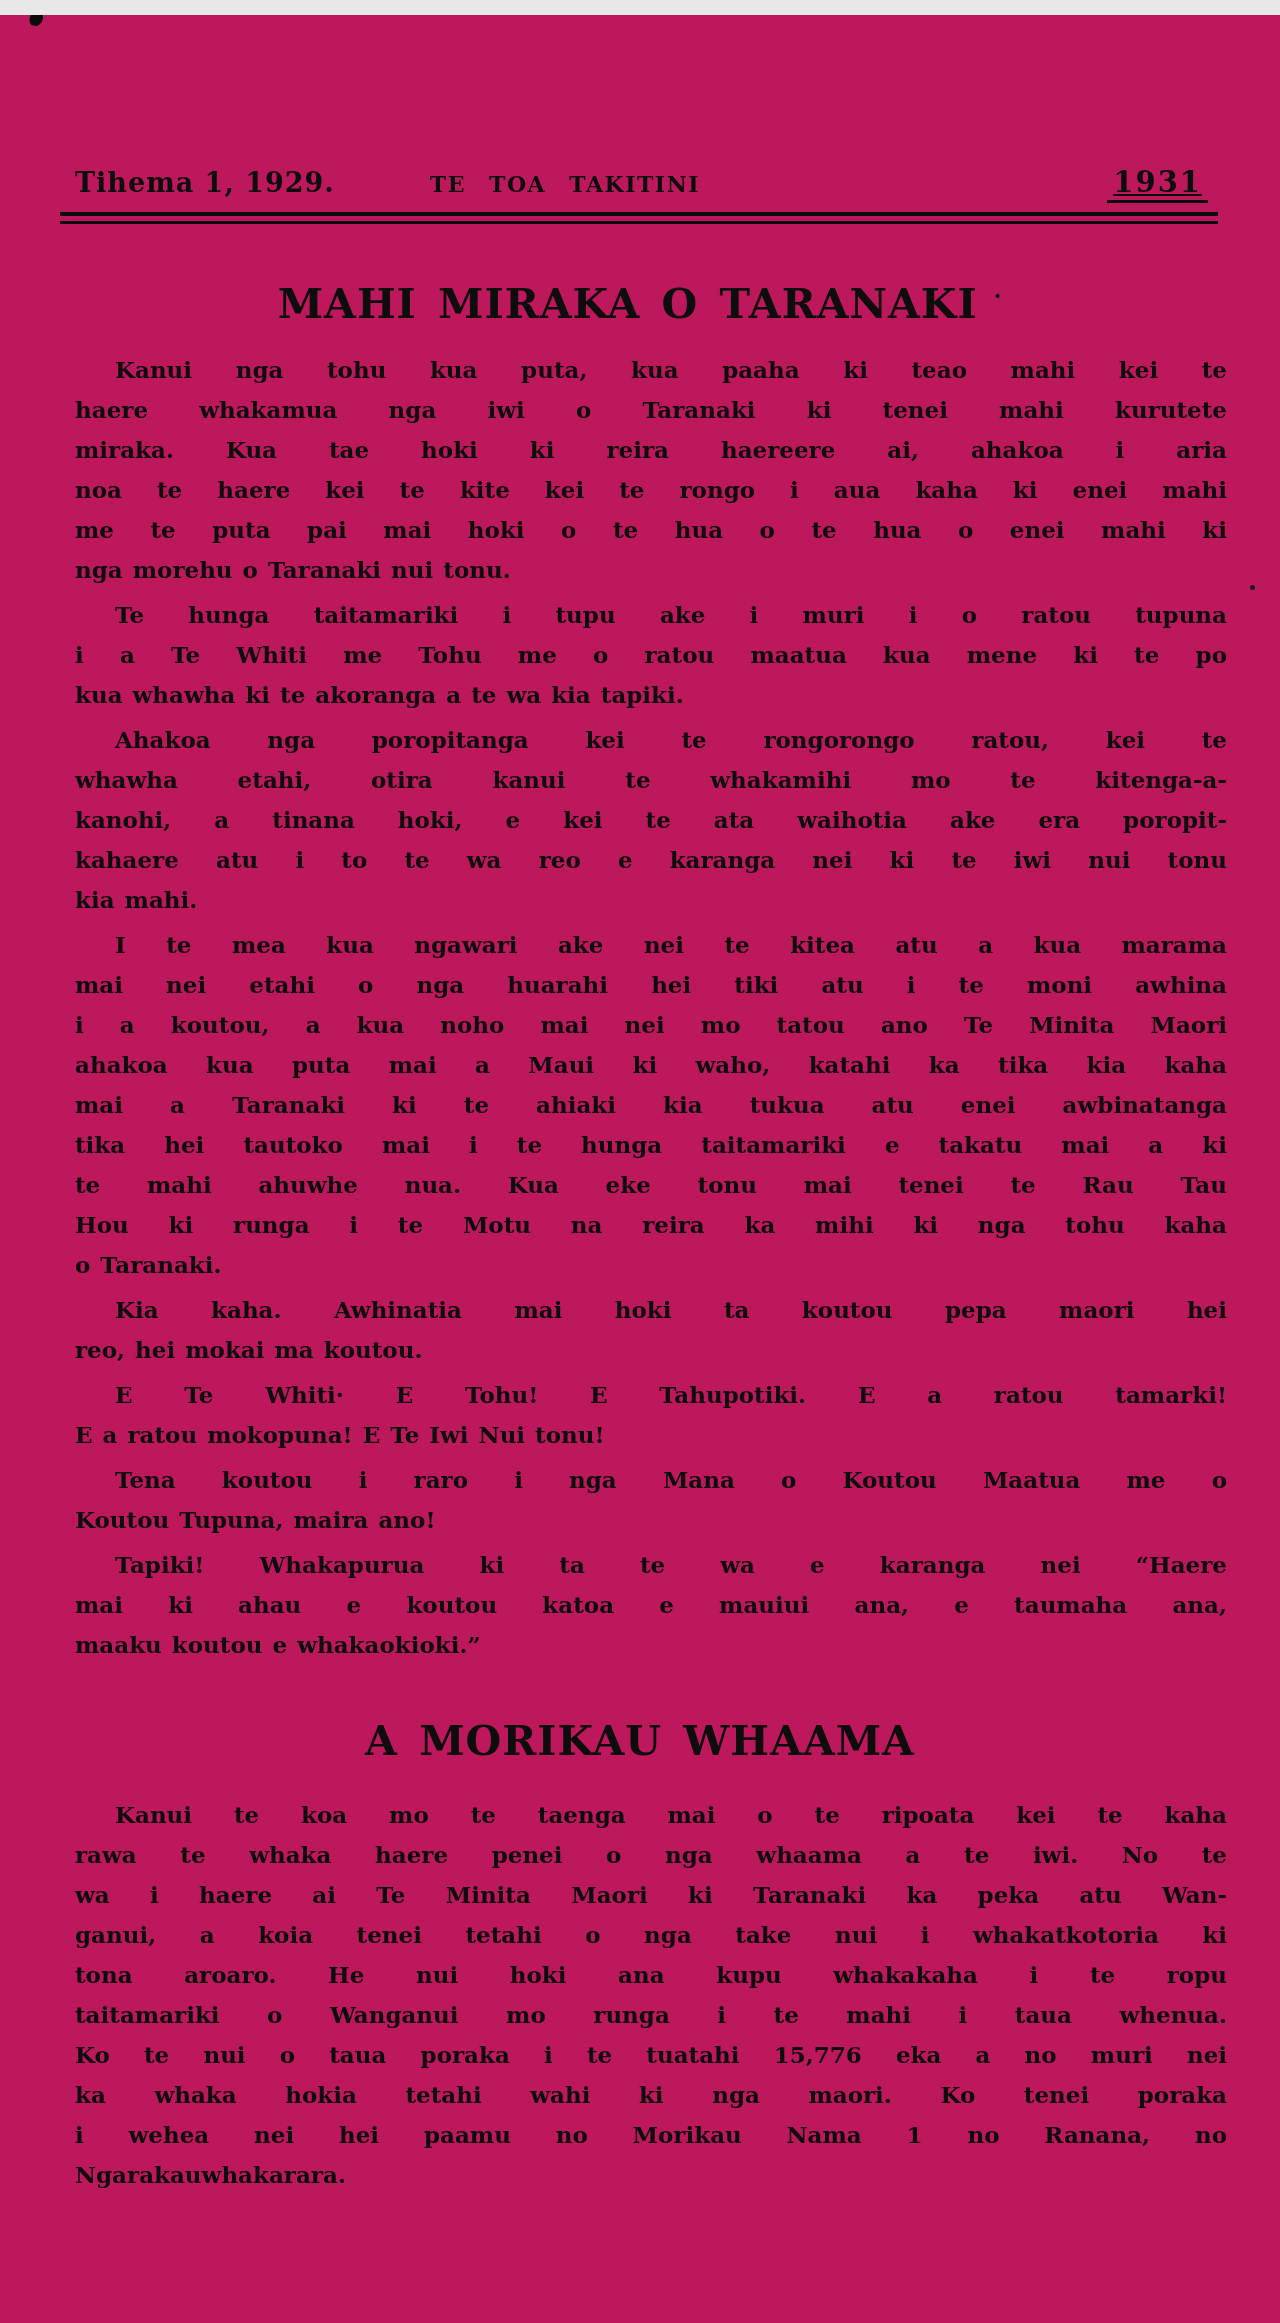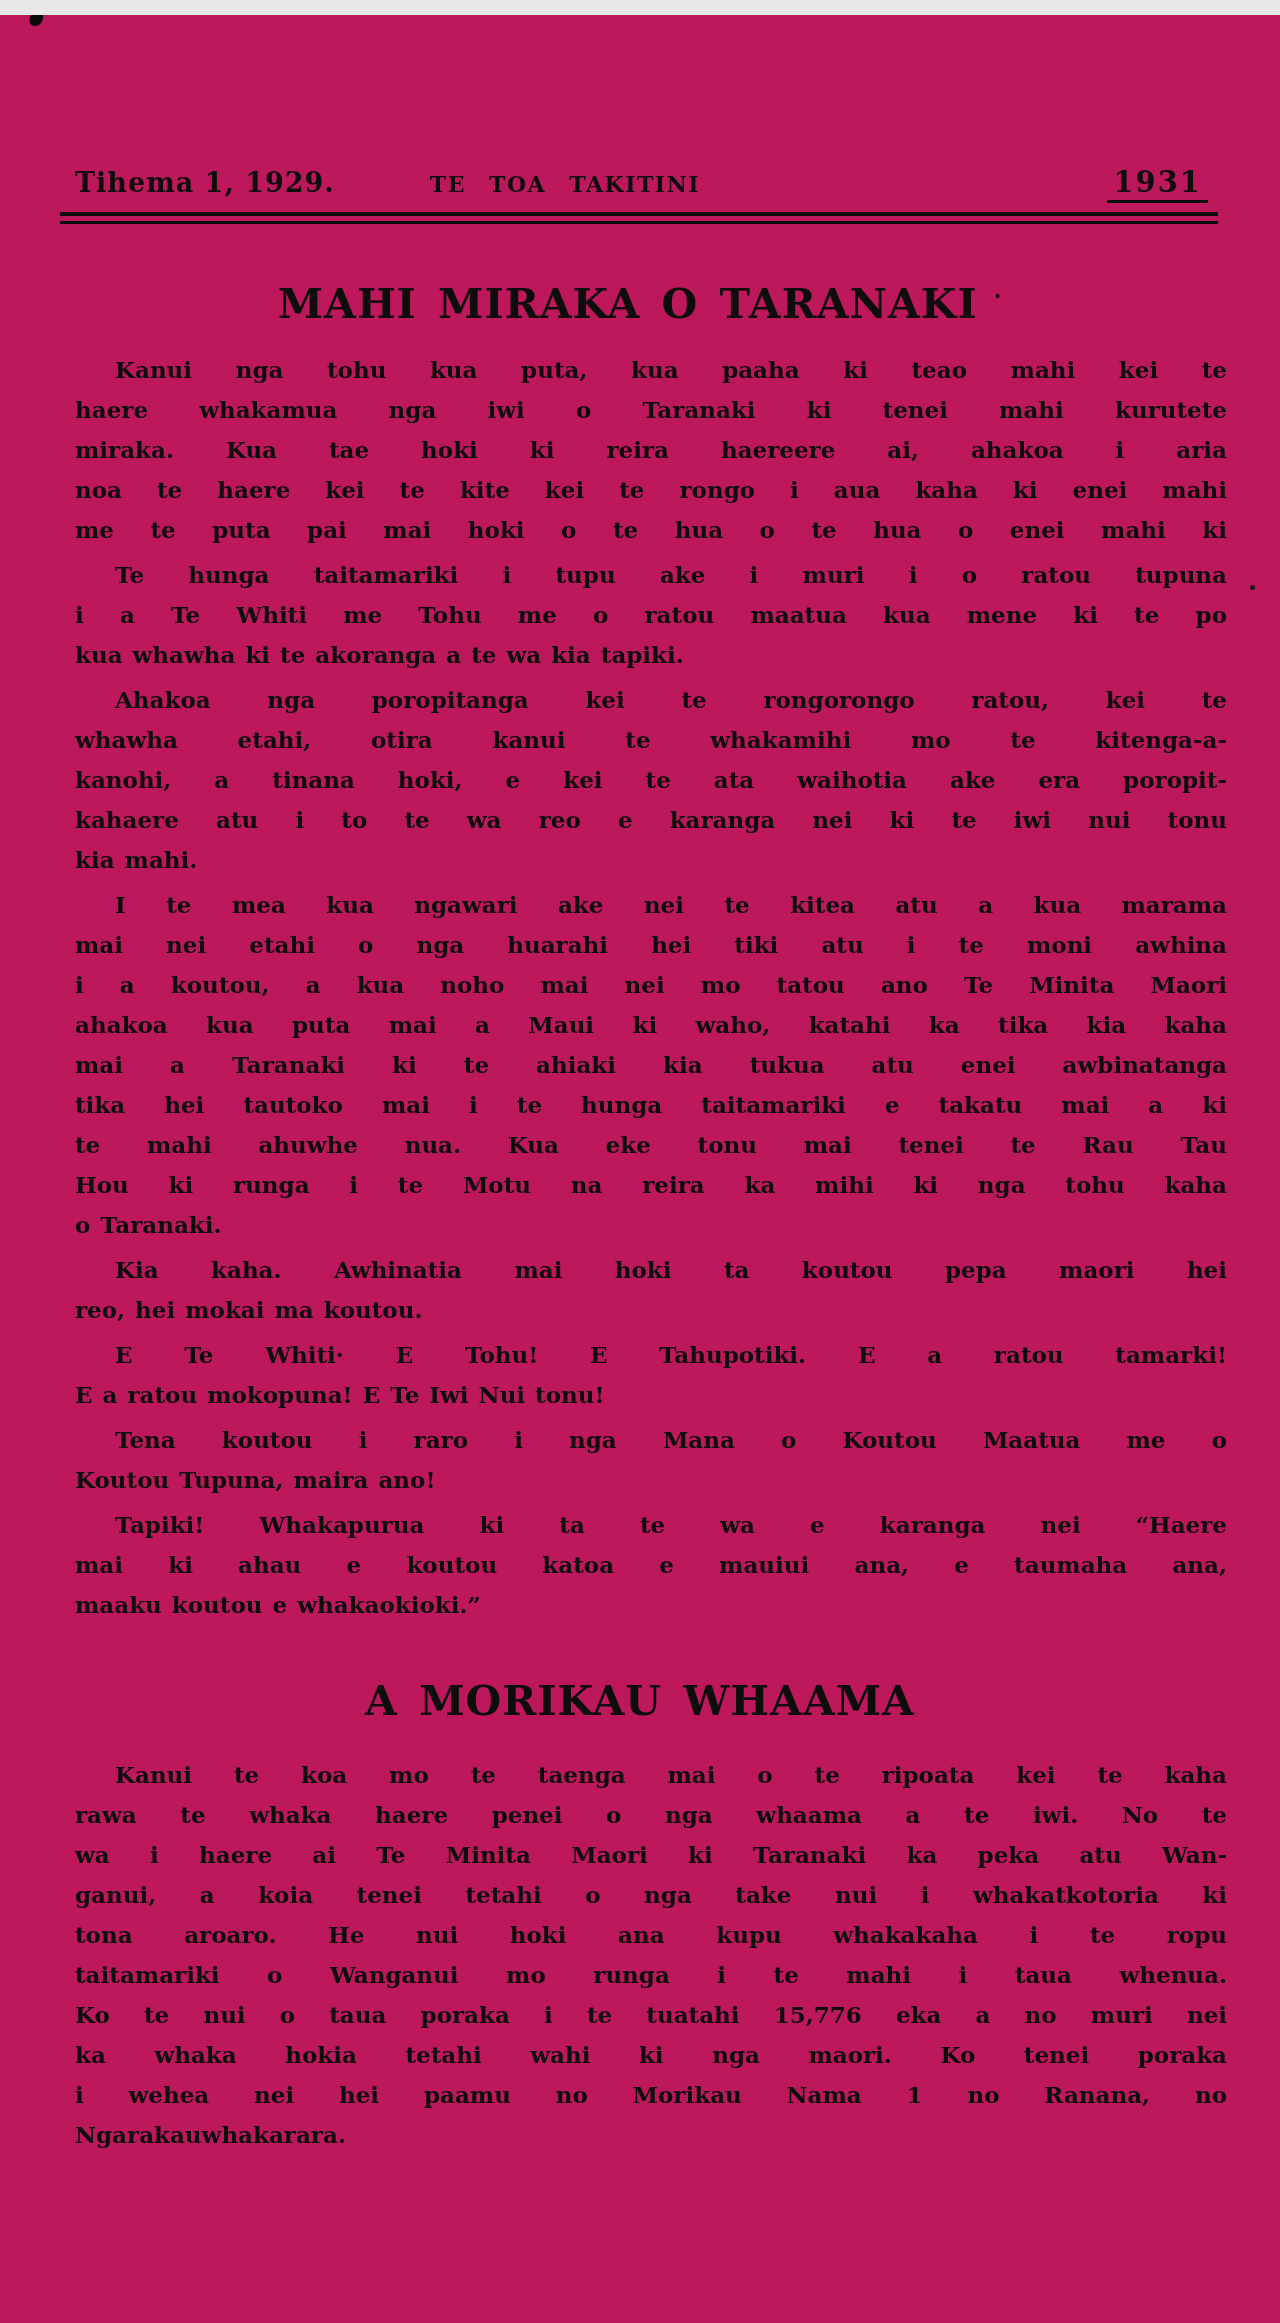--- a/index.html
+++ b/index.html
@@ -57,20 +57,21 @@
     margin-right: auto;
     white-space: nowrap;
   }
   .page-number {
     font-size: 29px;
     font-weight: bold;
     letter-spacing: 2px;
     border-bottom: 3px solid #0c0c0c;
     padding: 0 6px 1px 6px;
     white-space: nowrap;
+    text-decoration: underline;
   }
   .double-rule {
     margin: 9px 62px 0 60px;
     height: 5px;
     border-top: 4px solid #0c0c0c;
     border-bottom: 3px solid #0c0c0c;
   }
   .article .title {
     margin: 0;
     text-align: center;
@@ -121,20 +122,21 @@
 
   <div class="article article1">
     <h1 class="title"><span>MAHI MIRAKA O TARANAKI</span><span class="title-mark">·</span></h1>
     <div class="body">
         <div class="para">
           <div class="line first">Kanui nga tohu kua puta, kua paaha ki teao mahi kei te</div>
           <div class="line">haere whakamua nga iwi o Taranaki ki tenei mahi kurutete</div>
           <div class="line">miraka. Kua tae hoki ki reira haereere ai, ahakoa i aria</div>
           <div class="line">noa te haere kei te kite kei te rongo i aua kaha ki enei mahi</div>
           <div class="line">me te puta pai mai hoki o te hua o te hua o enei mahi ki</div>
+          <div class="line last">nga morehu o Taranaki nui tonu.</div>
         </div>
         <div class="para">
           <div class="line first">Te hunga taitamariki i tupu ake i muri i o ratou tupuna</div>
           <div class="line">i a Te Whiti me Tohu me o ratou maatua kua mene ki te po</div>
           <div class="line last">kua whawha ki te akoranga a te wa kia tapiki.</div>
         </div>
         <div class="para">
           <div class="line first">Ahakoa nga poropitanga kei te rongorongo ratou, kei te</div>
           <div class="line">whawha etahi, otira kanui te whakamihi mo te kitenga-a-</div>
           <div class="line">kanohi, a tinana hoki, e kei te ata waihotia ake era poropit-</div>

